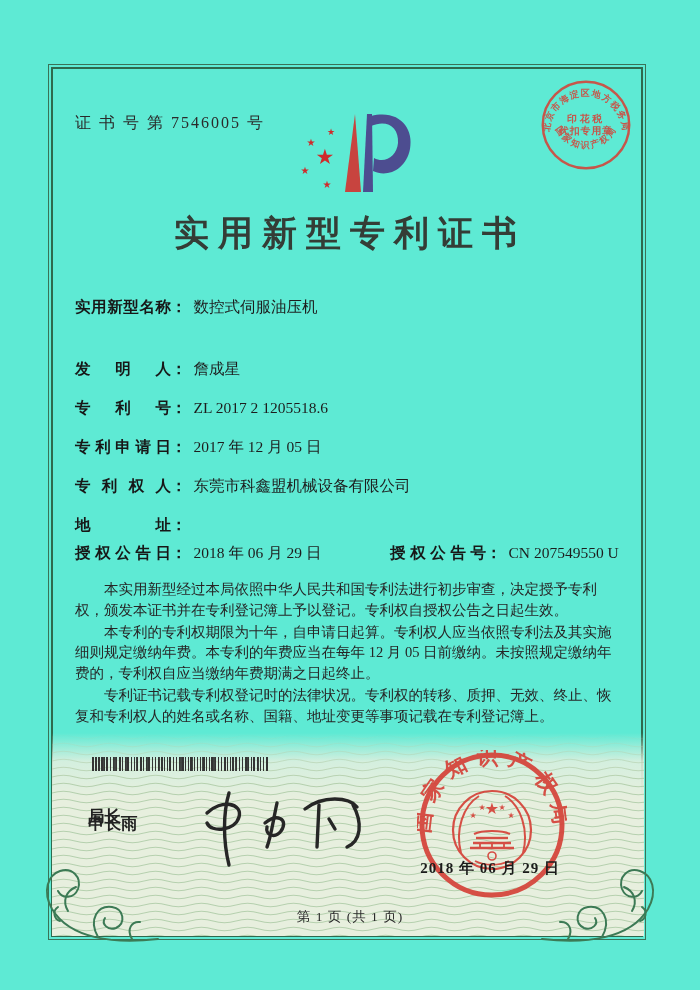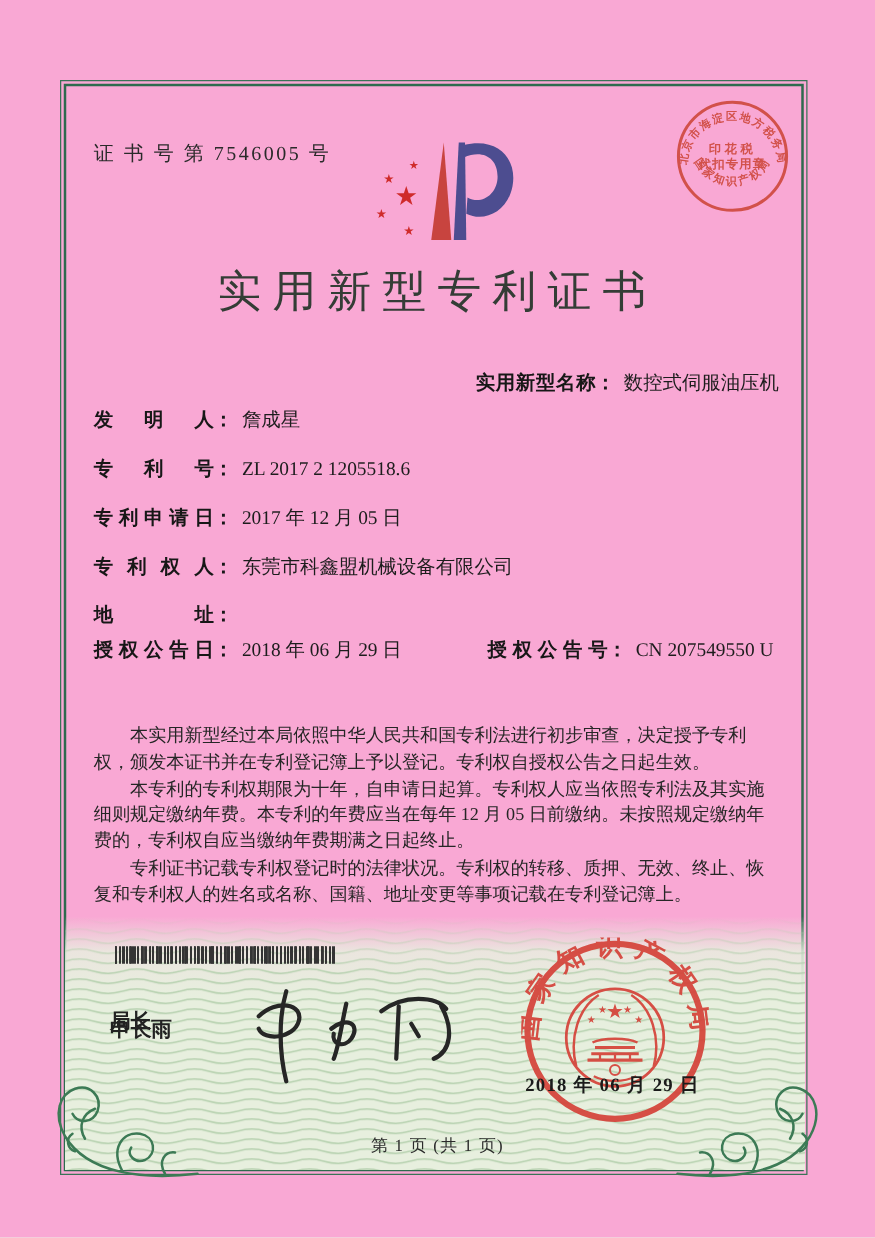--- a/index.html
+++ b/index.html
@@ -1,33 +1,33 @@
 <!DOCTYPE html>
 <html><head>
 <meta charset="utf-8">
 <style>
   html,body{margin:0;padding:0;background:#efece1;}
-  .page{position:relative;width:700px;height:990px;background:#f9a8d4;overflow:hidden;
+  .page{position:relative;width:700px;height:990px;background:#5eead4;overflow:hidden;
         font-family:"Liberation Serif","DejaVu Serif",serif;color:#222;}
   
   .frame{position:absolute;left:48px;top:64px;width:596px;height:874px;
          border:1px solid #3a7257;z-index:1;}
   .frame-inner{position:absolute;inset:2px;border:2px solid #2e6a4e;}
   
   .cert-no{position:absolute;left:75px;top:113px;font-size:16px;letter-spacing:2px;
            color:#2a2a2a;z-index:3;}
   
   .logo{position:absolute;left:283px;top:108px;z-index:3;}
   
   .title{position:absolute;left:0;top:210px;width:700px;text-align:center;
-         font-size:35px;font-weight:400;letter-spacing:9px;color:#343d36;z-index:3;}
+         font-size:35px;font-weight:700;letter-spacing:9px;color:#343d36;z-index:3;}
   
   .fields{position:absolute;left:75px;top:296px;width:548px;z-index:3;font-size:15.5px;}
   .frow{margin-bottom:17px;line-height:22px;display:flex;align-items:flex-start;}
-  .frow.first{margin-bottom:8px;justify-content:flex-end;}
+  .frow.first{margin-bottom:40px;}
   .frow.addr{margin-bottom:3px;}
   .lbl{display:inline-block;width:96px;text-align:justify;text-align-last:justify;
        font-weight:600;color:#171717;flex:0 0 96px;}
   .colon{font-weight:600;color:#171717;}
   .val{margin-left:7px;color:#1d1d1d;font-weight:500;}
   .frow.addr .val{max-width:435px;line-height:21px;}
   .grant-row{position:relative;display:flex;line-height:22px;margin-top:6px;}
   .grant-right{position:absolute;left:315px;top:0;display:flex;}
   
   .body-text{position:absolute;left:75px;top:579px;width:550px;z-index:3;

